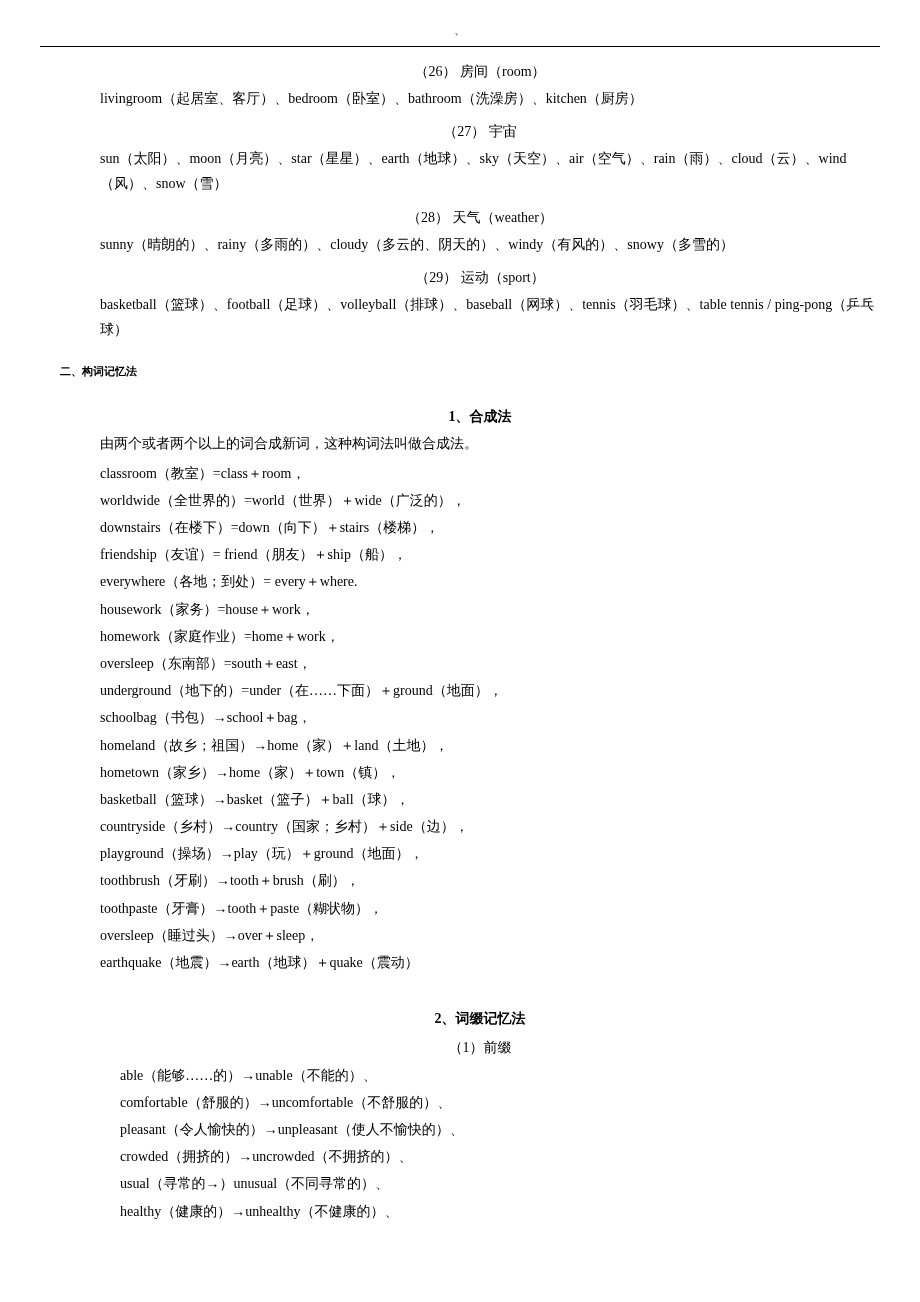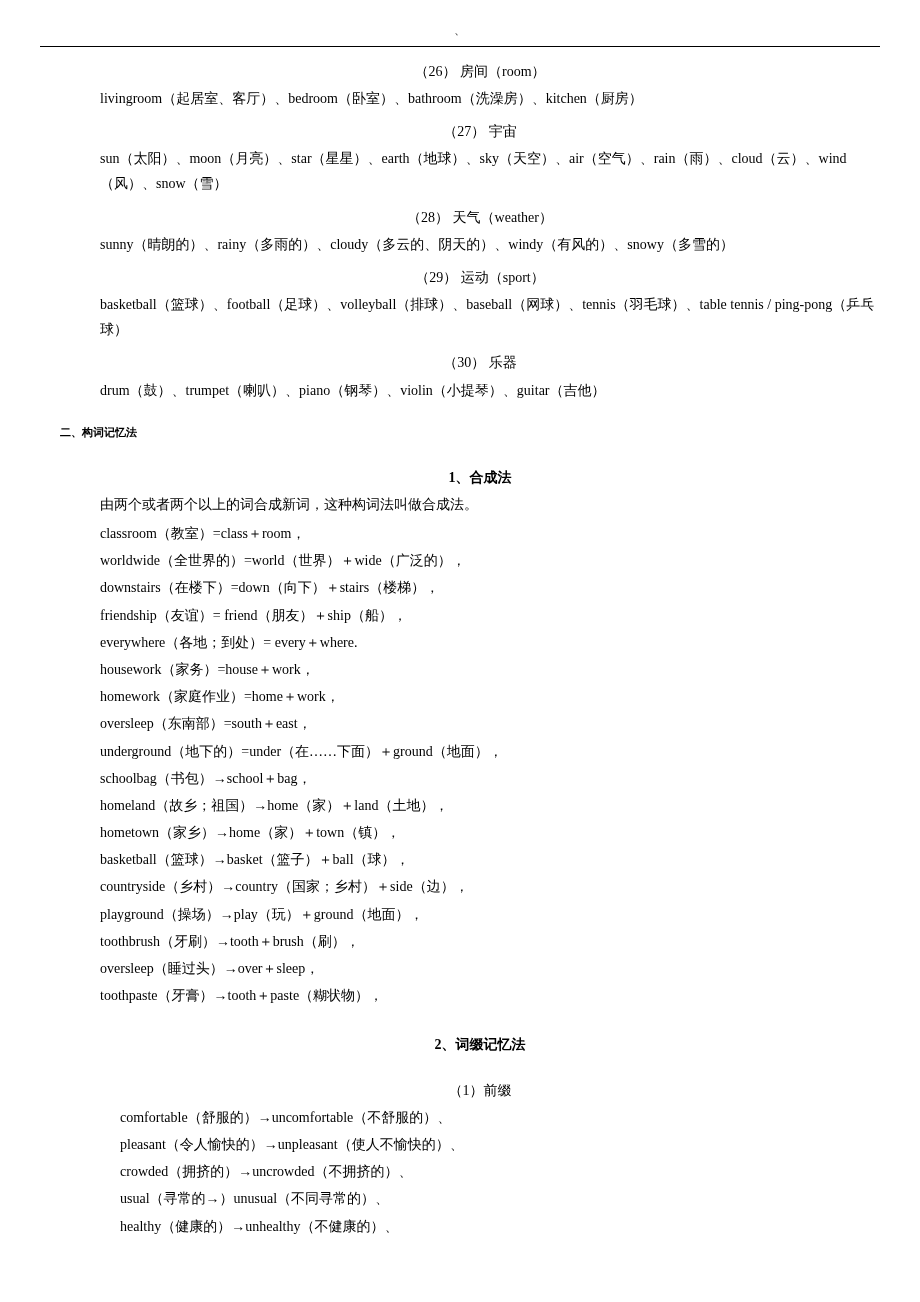--- a/index.html
+++ b/index.html
@@ -83,27 +83,20 @@
   </div>
 
   <div class="item-group">
     <p class="level2">
       <span>（29）</span>
       <span>运动（sport）</span>
     </p>
     <p class="level3">basketball（篮球）、football（足球）、volleyball（排球）、baseball（网球）、tennis（羽毛球）、table tennis / ping-pong（乒乓球）</p>
   </div>
 
-  <div class="item-group">
-    <p class="level2">
-      <span>（30）</span>
-      <span>乐器</span>
-    </p>
-    <p class="level3">drum（鼓）、trumpet（喇叭）、piano（钢琴）、violin（小提琴）、guitar（吉他）</p>
-  </div>
 </div>
 
 <div style="margin-top: 20px;">
   <p class="level1 section-title">二、构词记忆法</p>
 
   <p class="level2" style="font-weight:bold; margin-top:22px;">
     <span>1、合成法</span>
   </p>
 
   <p class="level3">由两个或者两个以上的词合成新词，这种构词法叫做合成法。</p>
@@ -118,33 +111,35 @@
     <p class="level3">homework（家庭作业）=home＋work，</p>
     <p class="level3">oversleep（东南部）=south＋east，</p>
     <p class="level3">underground（地下的）=under（在……下面）＋ground（地面），</p>
     <p class="level3">schoolbag（书包）→school＋bag，</p>
     <p class="level3">homeland（故乡；祖国）→home（家）＋land（土地），</p>
     <p class="level3">hometown（家乡）→home（家）＋town（镇），</p>
     <p class="level3">basketball（篮球）→basket（篮子）＋ball（球），</p>
     <p class="level3">countryside（乡村）→country（国家；乡村）＋side（边），</p>
     <p class="level3">playground（操场）→play（玩）＋ground（地面），</p>
     <p class="level3">toothbrush（牙刷）→tooth＋brush（刷），</p>
+    <p class="level3">toothpaste（牙膏）→tooth＋paste（糊状物），</p>
     <p class="level3">oversleep（睡过头）→over＋sleep，</p>
-    <p class="level3">toothpaste（牙膏）→tooth＋paste（糊状物），</p>
+    <p class="level3">earthquake（地震）→earth（地球）＋quake（震动）</p>
   </div>
 
-  <p class="level2" style="font-weight:bold; margin-top:24px;">
+  <p class="level2" style="font-weight:bold; margin-top:31px;">
     <span>2、词缀记忆法</span>
   </p>
 
-  <p class="level2" style="margin-top:20px;">
+  <p class="level2" style="margin-top:4px;">
     <span>（1）前缀</span>
   </p>
 
 
   <div>
+    <p class="level4">able（能够……的）→unable（不能的）、</p>
     <p class="level4">comfortable（舒服的）→uncomfortable（不舒服的）、</p>
     <p class="level4">pleasant（令人愉快的）→unpleasant（使人不愉快的）、</p>
     <p class="level4">crowded（拥挤的）→uncrowded（不拥挤的）、</p>
     <p class="level4">usual（寻常的→）unusual（不同寻常的）、</p>
     <p class="level4">healthy（健康的）→unhealthy（不健康的）、</p>
   </div>
 </div>
 
 </body></html>

